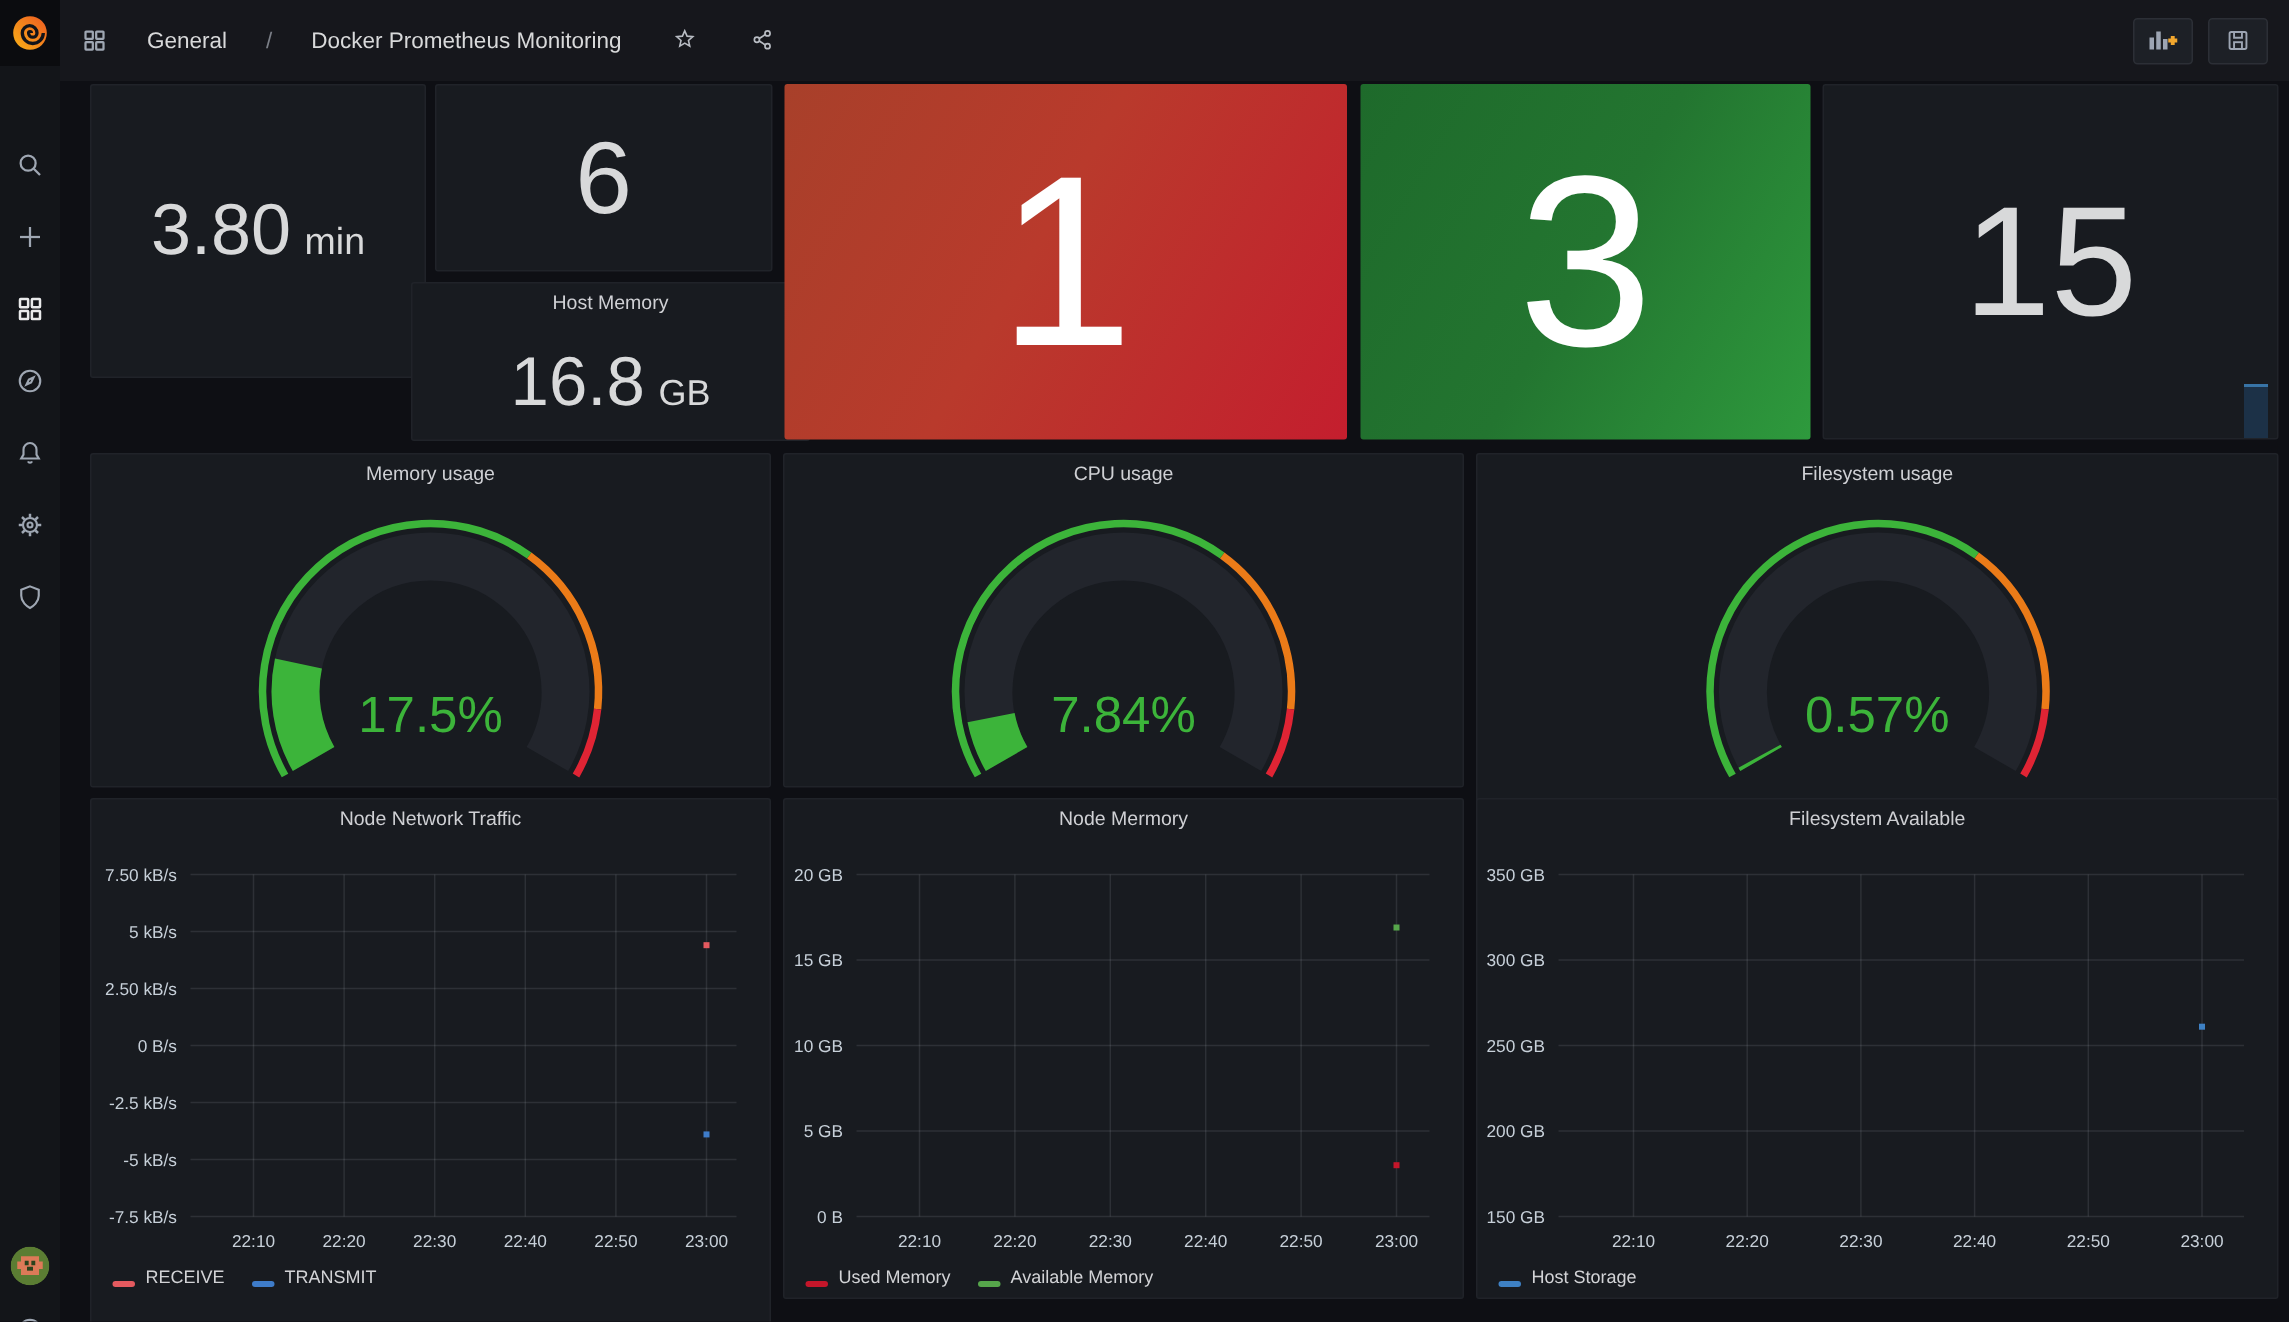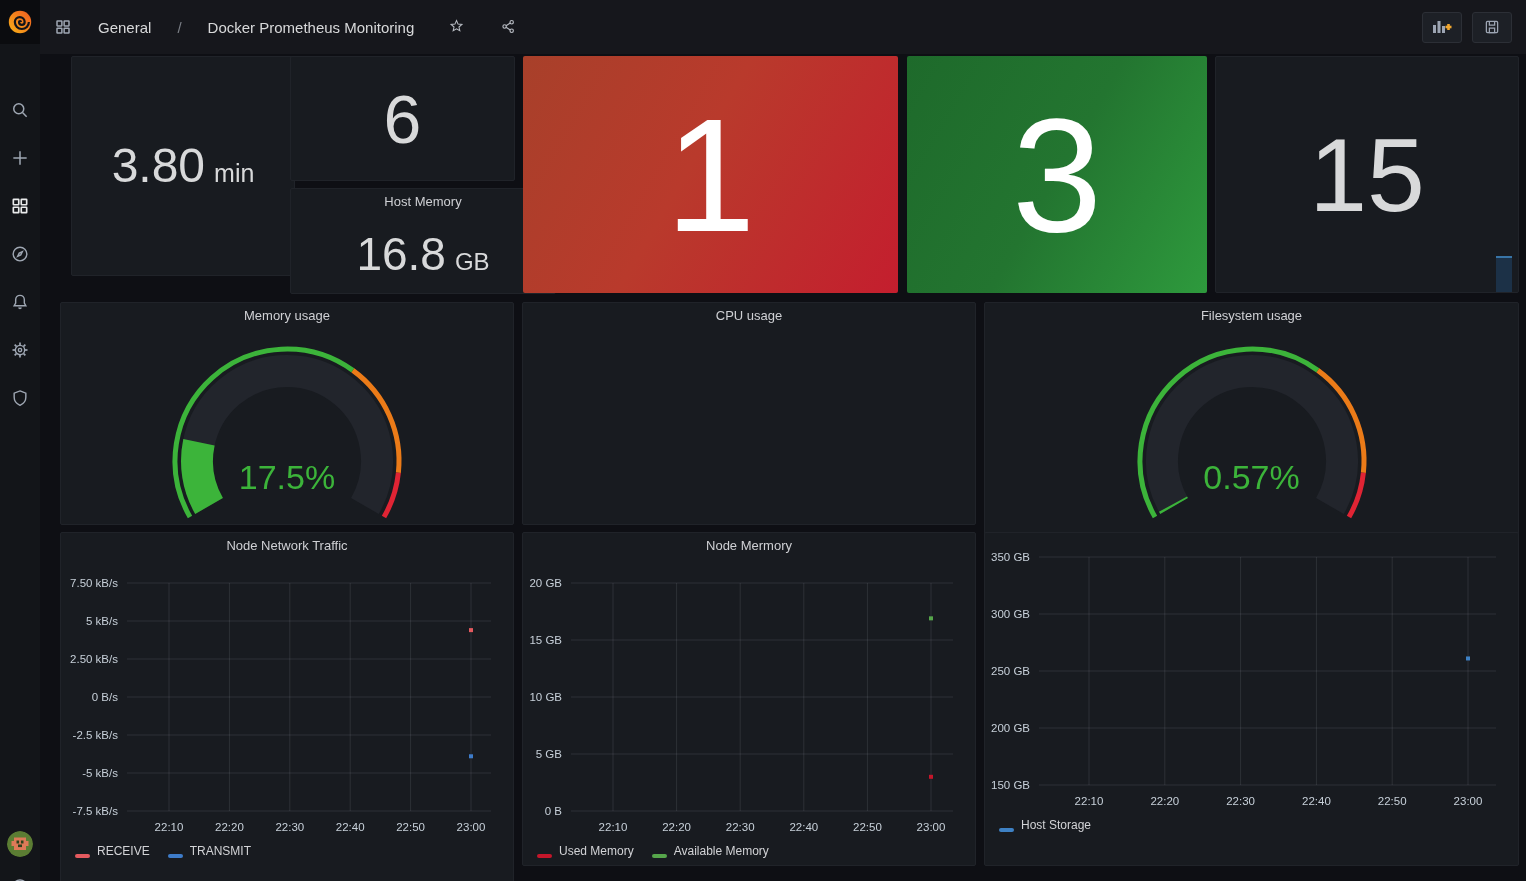--- a/index.html
+++ b/index.html
@@ -184,36 +184,36 @@
     <div class="navbtn">
       <svg viewBox="0 0 24 24" width="18" height="18" fill="none" stroke="#9DA5B3" stroke-width="1.7">
         <rect x="4.5" y="4.5" width="15" height="15" rx="1.5"></rect>
         <polyline points="8.5,4.5 8.5,9.5 15.5,9.5 15.5,4.5"></polyline>
         <rect x="8.5" y="13.5" width="7" height="6"></rect>
       </svg>
     </div>
   </div>
 </header>
 
-<section class="panel" style="left:71px;top:56px;width:224px;height:220px">
+<section class="panel" style="left:60px;top:56px;width:224px;height:196px">
   <div class="stat-center">
     <div class="baseline-row">
       <span class="v-big" style="font-size:48px">3.80</span>
       <span class="u-big" style="font-size:25px">min</span>
     </div>
   </div>
 </section>
 
 <section class="panel" style="left:290px;top:56px;width:225px;height:125px">
   <div class="stat-center">
     <span class="v-big" style="font-size:68px">6</span>
   </div>
 </section>
 
-<section class="panel" style="left:290px;top:188px;width:266px;height:106px">
+<section class="panel" style="left:274px;top:188px;width:266px;height:106px">
   <div class="panel-title">Host Memory</div>
   <div class="stat-center with-title">
     <div class="baseline-row">
       <span class="v-big" style="font-size:46px">16.8</span>
       <span class="u-big" style="font-size:24px">GB</span>
     </div>
   </div>
 </section>
 
 <section class="panel grad-red" style="left:523px;top:56px;width:375px;height:237px;border:none">
@@ -244,20 +244,30 @@
         <path d="M 241.39 143.71 A 112 112 0 0 1 226.99 188.00" stroke="#E02434" stroke-width="5" fill="none"></path>
         <path d="M 52.06 177.00 A 90 90 0 1 1 207.94 177.00" stroke="#22252C" stroke-width="32" fill="none"></path>
         <path d="M 52.06 177.00 A 90 90 0 0 1 41.97 113.29" stroke="#3CB43A" stroke-width="32" fill="none"></path>
       </svg>
     <div class="gauge-value">17.5%</div>
   </div>
 </section>
 
 <section class="panel" style="left:522px;top:302px;width:454px;height:223px">
   <div class="panel-title">CPU usage</div>
+  <div class="gauge-wrap">
+    <svg class="gauge-svg" width="260" height="197" viewBox="0 0 260 197">
+        <path d="M 33.01 188.00 A 112 112 0 0 1 195.83 41.39" stroke="#3CB43A" stroke-width="5" fill="none"></path>
+        <path d="M 195.83 41.39 A 112 112 0 0 1 241.39 143.71" stroke="#EB7B18" stroke-width="5" fill="none"></path>
+        <path d="M 241.39 143.71 A 112 112 0 0 1 226.99 188.00" stroke="#E02434" stroke-width="5" fill="none"></path>
+        <path d="M 52.06 177.00 A 90 90 0 1 1 207.94 177.00" stroke="#22252C" stroke-width="32" fill="none"></path>
+        <path d="M 52.06 177.00 A 90 90 0 0 1 41.71 149.46" stroke="#3CB43A" stroke-width="32" fill="none"></path>
+      </svg>
+    <div class="gauge-value">7.84%</div>
+  </div>
 </section>
 
 <section class="panel" style="left:984px;top:302px;width:535px;height:259px">
   <div class="panel-title">Filesystem usage</div>
   <div class="gauge-wrap">
     <svg class="gauge-svg" width="260" height="197" viewBox="0 0 260 197">
         <path d="M 33.01 188.00 A 112 112 0 0 1 195.83 41.39" stroke="#3CB43A" stroke-width="5" fill="none"></path>
         <path d="M 195.83 41.39 A 112 112 0 0 1 241.39 143.71" stroke="#EB7B18" stroke-width="5" fill="none"></path>
         <path d="M 241.39 143.71 A 112 112 0 0 1 226.99 188.00" stroke="#E02434" stroke-width="5" fill="none"></path>
         <path d="M 52.06 177.00 A 90 90 0 1 1 207.94 177.00" stroke="#22252C" stroke-width="32" fill="none"></path>
@@ -345,20 +355,21 @@
         <span>Used Memory</span>
       </span>
       <span class="legend-item">
         <span class="sw" style="background: rgb(86, 166, 75);"></span>
         <span>Available Memory</span>
       </span>
     </div>
 </section>
 
 <section class="panel" style="left:984px;top:532px;width:535px;height:334px">
+  <div class="panel-title">Filesystem Available</div>
   <svg class="chart-svg" viewBox="0 0 533 284" width="533" height="284">
       <line x1="54" x2="511" y1="24" y2="24" stroke="rgba(201,209,217,0.12)" stroke-width="1"></line>
       <text x="45" y="28" text-anchor="end" fill="#C7D0D9" font-size="11.5">350 GB</text>
       <line x1="54" x2="511" y1="81" y2="81" stroke="rgba(201,209,217,0.12)" stroke-width="1"></line>
       <text x="45" y="85" text-anchor="end" fill="#C7D0D9" font-size="11.5">300 GB</text>
       <line x1="54" x2="511" y1="138" y2="138" stroke="rgba(201,209,217,0.12)" stroke-width="1"></line>
       <text x="45" y="142" text-anchor="end" fill="#C7D0D9" font-size="11.5">250 GB</text>
       <line x1="54" x2="511" y1="195" y2="195" stroke="rgba(201,209,217,0.12)" stroke-width="1"></line>
       <text x="45" y="199" text-anchor="end" fill="#C7D0D9" font-size="11.5">200 GB</text>
       <line x1="54" x2="511" y1="252" y2="252" stroke="rgba(201,209,217,0.12)" stroke-width="1"></line>

